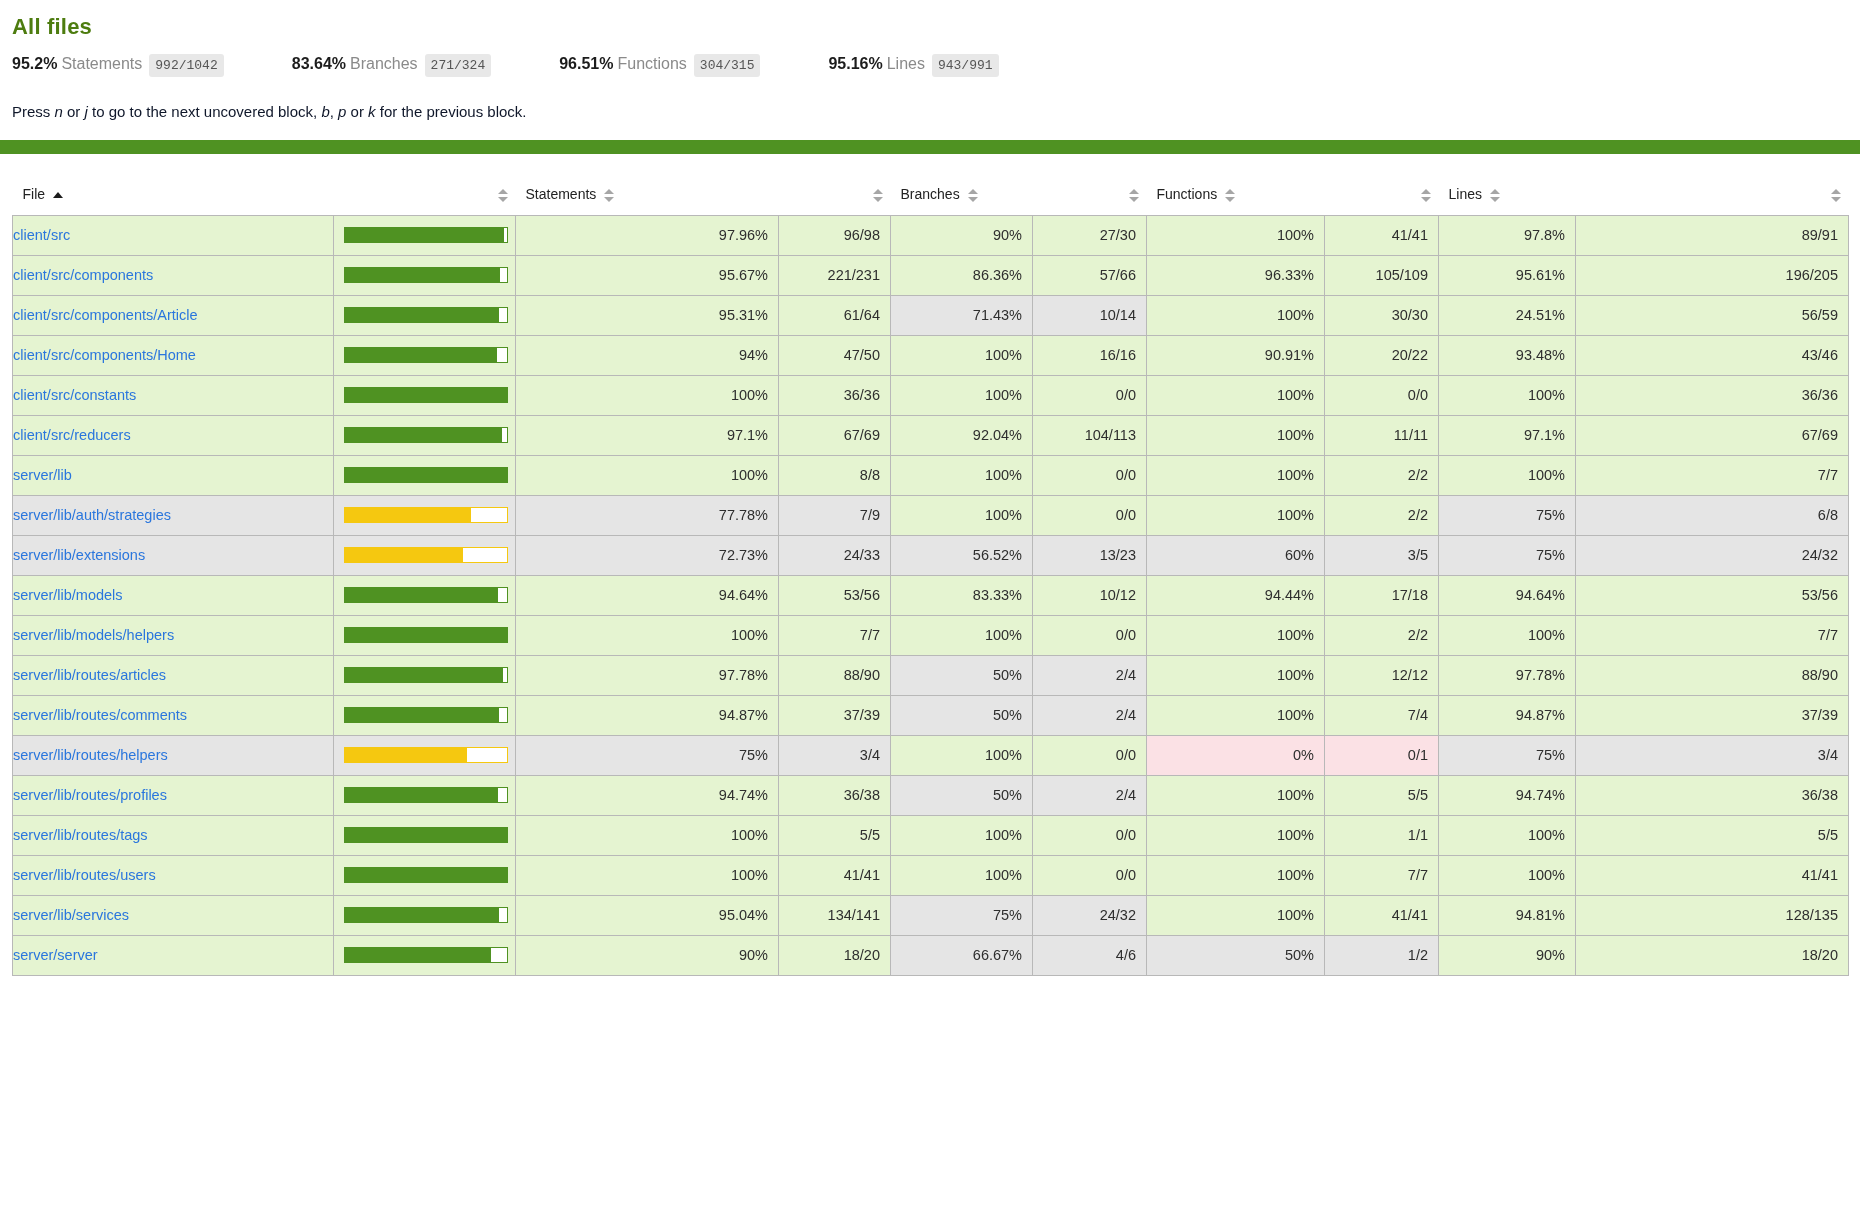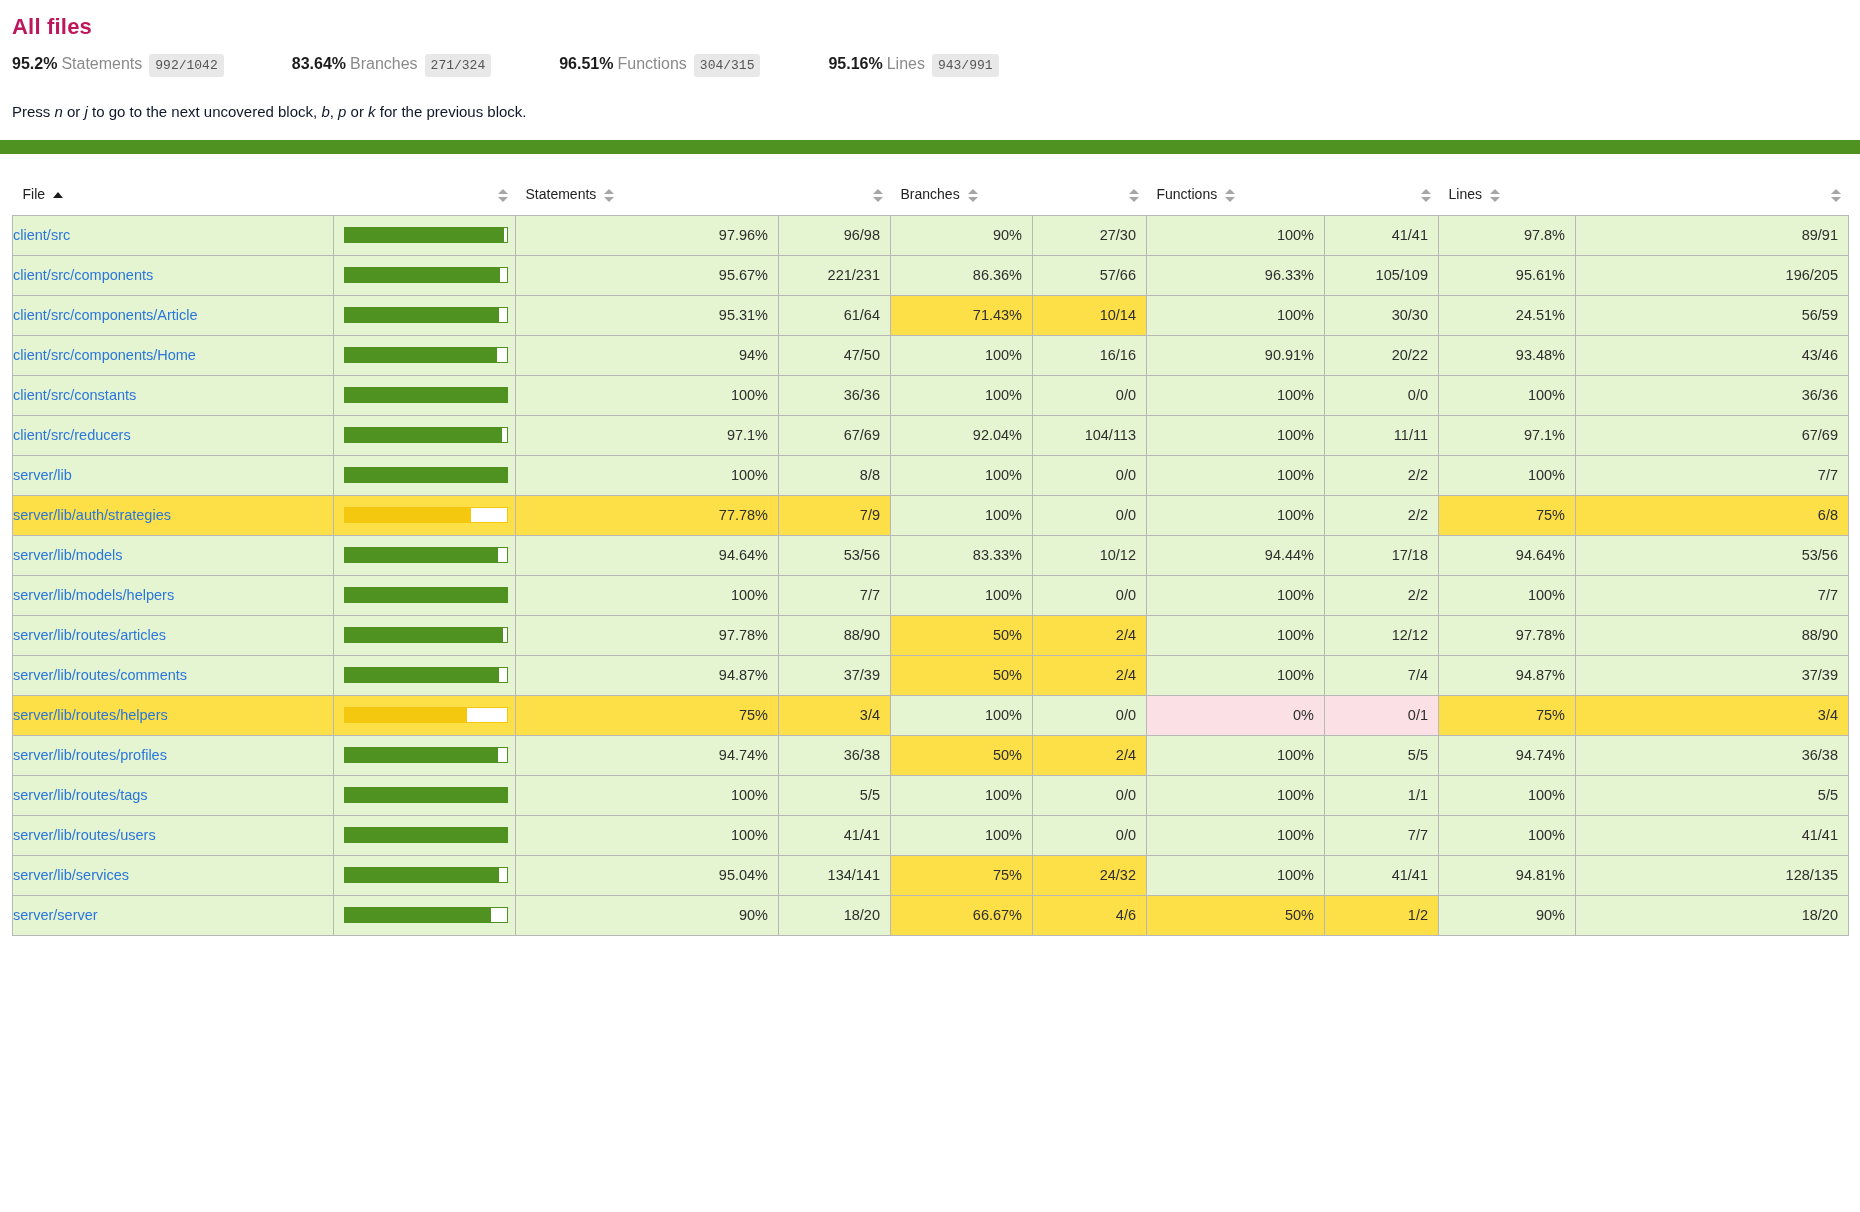--- a/index.html
+++ b/index.html
@@ -5,21 +5,21 @@
   * { box-sizing: border-box; }
   html, body { margin: 0; padding: 0; background: #fff; }
   body {
     width: 1860px; height: 1212px; overflow: hidden;
     font-family: "Liberation Sans", "DejaVu Sans", sans-serif;
     color: #333;
   }
   .content { padding: 8px 12px 0 12px; }
   h1.page-title {
     margin: 6px 0 14px 0;
-    font-size: 22px; font-weight: 700; color: #be185d;
+    font-size: 22px; font-weight: 700; color: #4d7c0f;
     letter-spacing: 0.2px;
   }
   .stats { margin: 0 0 8px 0; }
   .stat-item { display: inline-block; margin-right: 68px; }
   .stat-pct { font-weight: 700; font-size: 16px; color: #1c1c1c; }
   .stat-label { font-size: 16px; color: #8a8a8a; margin-left: 4px; }
   .stat-fraction {
     font-family: "Liberation Mono", "DejaVu Sans Mono", monospace;
     font-size: 13px; color: #555;
     background: #e8e8e8; border-radius: 3px;
@@ -40,21 +40,21 @@
   thead th.empty-col { text-align: right; padding-right: 8px; }
   tbody td {
     border: 1px solid #b8b8b8;
     height: 40px; font-size: 14.5px; color: #2e2e2e;
     padding: 0; vertical-align: middle; white-space: nowrap;
   }
   td.cell-file { padding-left: 0; }
   td.cell-num { text-align: right; padding-right: 10px; }
   a.file-link { color: #2a76dd; text-decoration: none; cursor: pointer; }
   .high   { background: #e5f4d1; }
-  .medium { background: #fde047; margin-left: 16px; }
+  .medium { background: #e5e5e5; margin-left: 16px; }
   .low    { background: #fbe1e5; }
   .chart {
     margin: 0 10px; height: 16px; width: 164px;
     border: 1px solid #4f9222; line-height: 0; font-size: 0;
   }
   .chart.medium-bar { border-color: #f5c810; background: #fdf1c2; }
   .chart { background: #e5f4d1; }
   .cover-fill, .cover-empty { display: inline-block; height: 14px; }
   .cover-fill { background: #4f9222; }
   .chart.medium-bar .cover-fill { background: #f5c810; }
@@ -228,20 +228,34 @@
           <td class="cell-num medium">77.78%</td>
           <td class="cell-num medium">7/9</td>
           <td class="cell-num high">100%</td>
           <td class="cell-num high">0/0</td>
           <td class="cell-num high">100%</td>
           <td class="cell-num high">2/2</td>
           <td class="cell-num medium">75%</td>
           <td class="cell-num medium">6/8</td>
         </tr>
         <tr>
+          <td class="cell-file medium"><a class="file-link" href="#">server/lib/extensions</a></td>
+          <td class="medium">
+            <div class="chart medium-bar"><span class="cover-fill" style="width: 72.73%;"></span><span class="cover-empty" style="width: 27.27%;"></span></div>
+          </td>
+          <td class="cell-num medium">72.73%</td>
+          <td class="cell-num medium">24/33</td>
+          <td class="cell-num medium">56.52%</td>
+          <td class="cell-num medium">13/23</td>
+          <td class="cell-num medium">60%</td>
+          <td class="cell-num medium">3/5</td>
+          <td class="cell-num medium">75%</td>
+          <td class="cell-num medium">24/32</td>
+        </tr>
+        <tr>
           <td class="cell-file high"><a class="file-link" href="#">server/lib/models</a></td>
           <td class="high">
             <div class="chart"><span class="cover-fill" style="width: 94.64%;"></span><span class="cover-empty" style="width: 5.36%;"></span></div>
           </td>
           <td class="cell-num high">94.64%</td>
           <td class="cell-num high">53/56</td>
           <td class="cell-num high">83.33%</td>
           <td class="cell-num high">10/12</td>
           <td class="cell-num high">94.44%</td>
           <td class="cell-num high">17/18</td>

